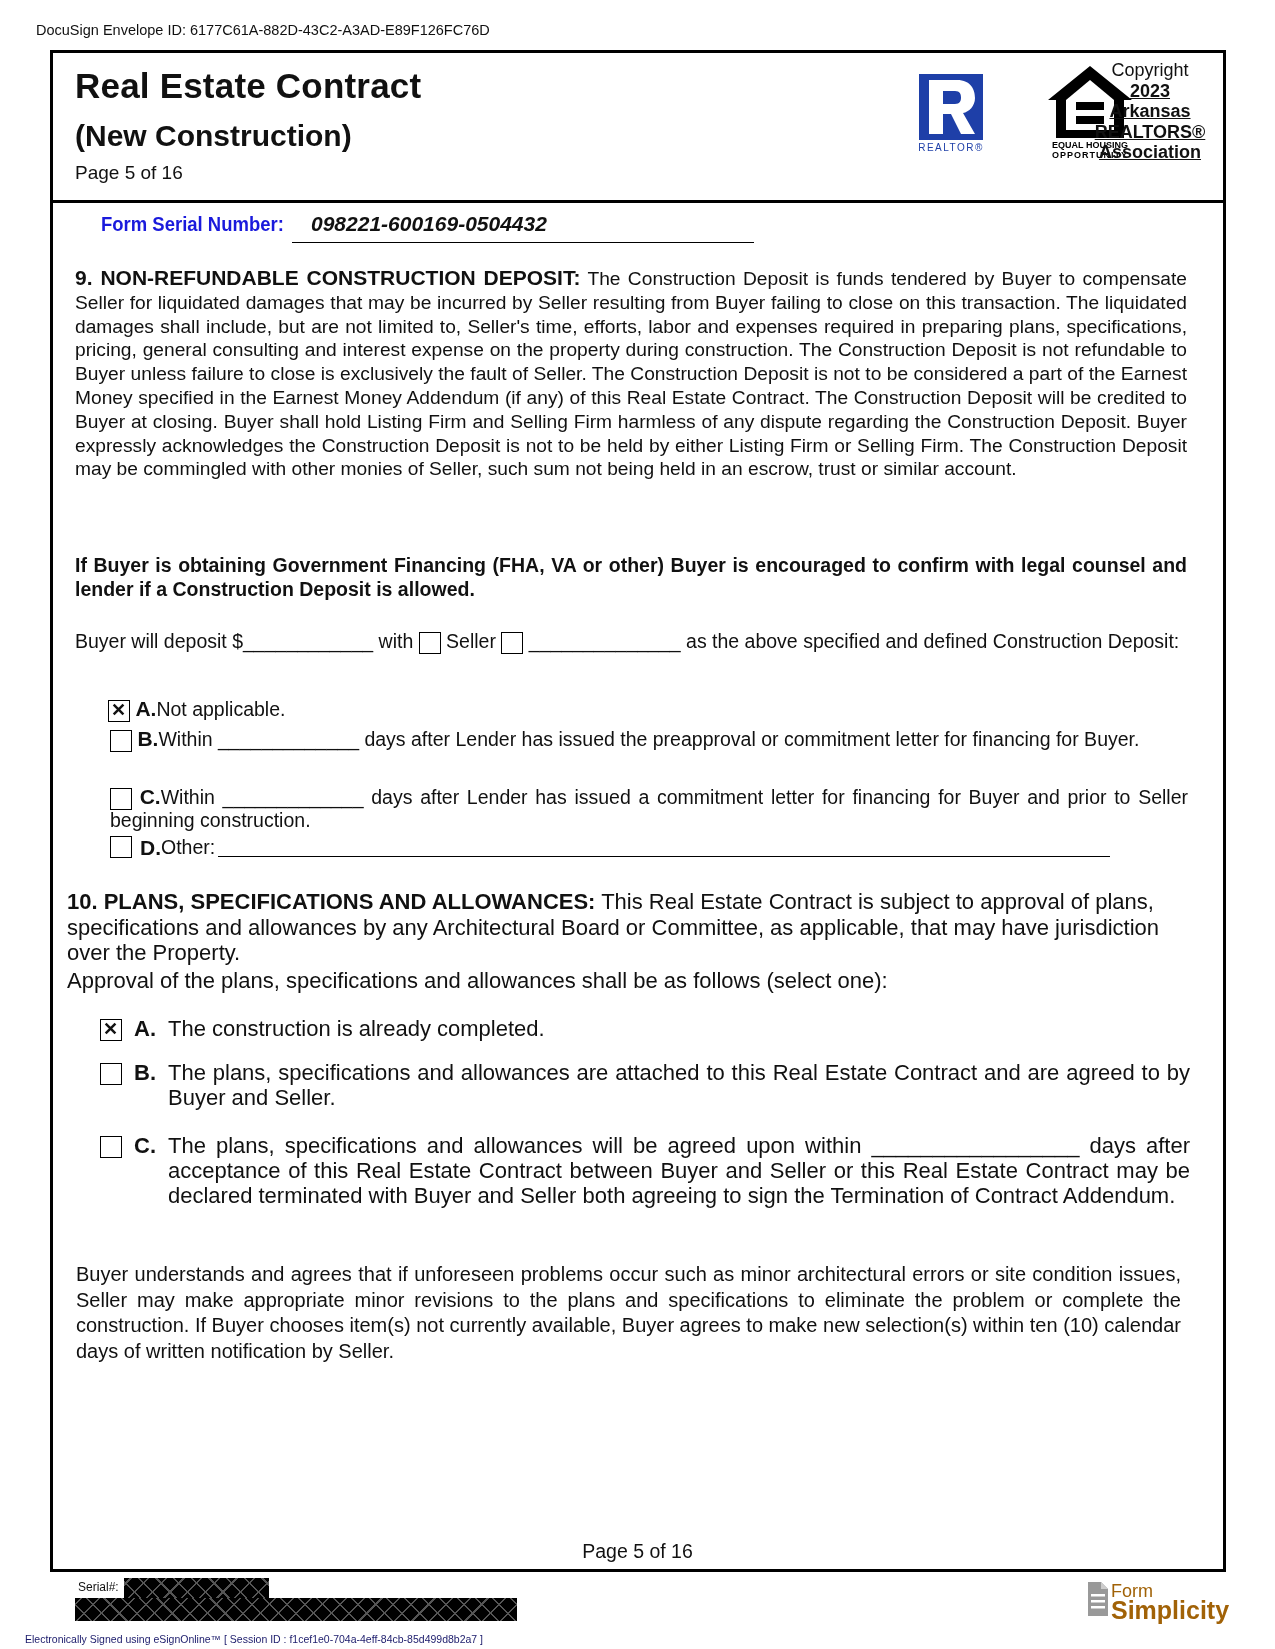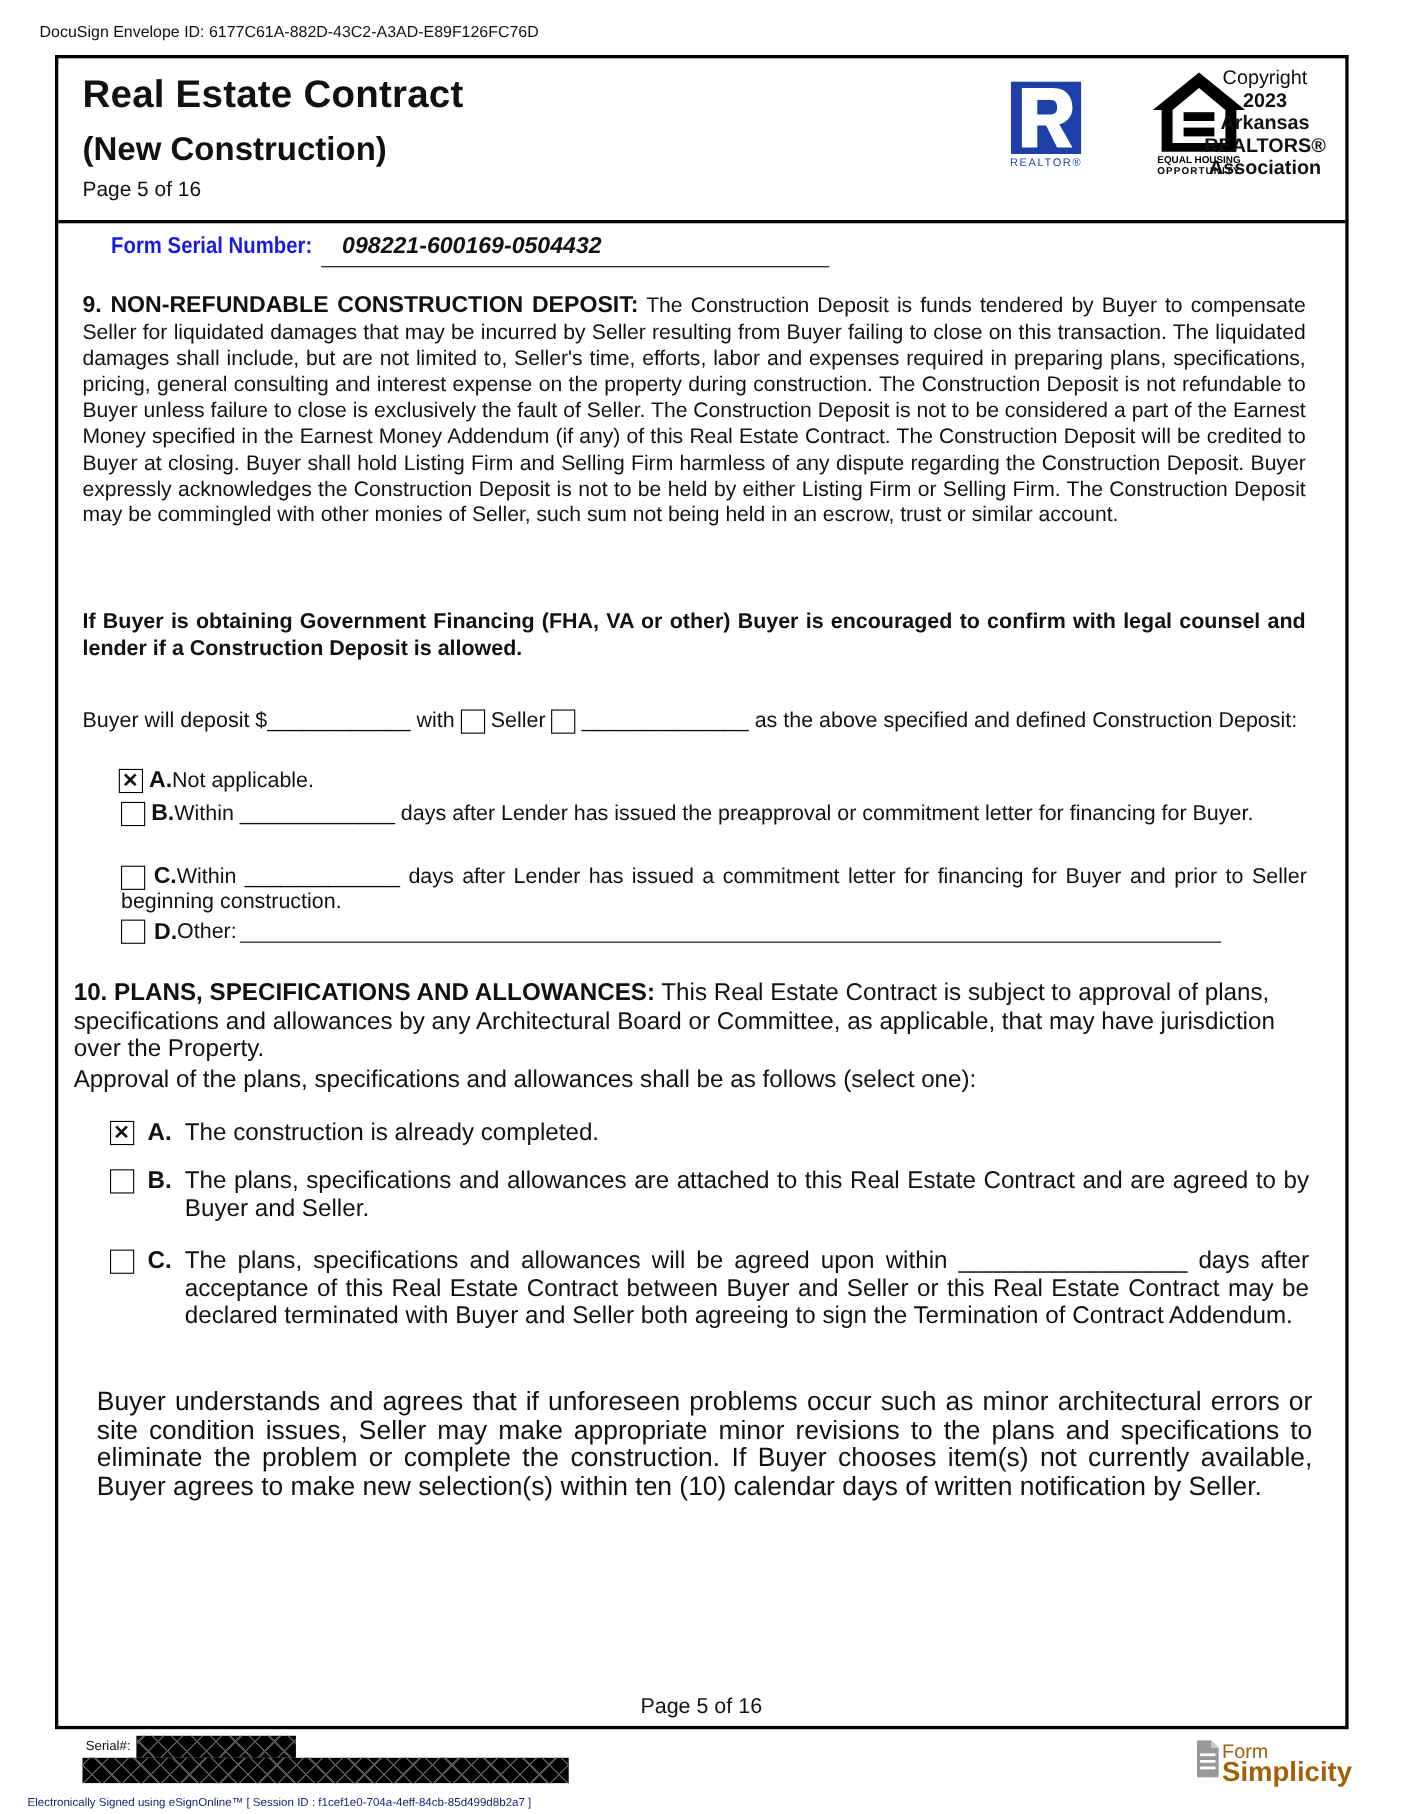--- a/index.html
+++ b/index.html
@@ -7,41 +7,41 @@
   .abs { position:absolute; }
   .envelope { left:36px; top:22px; font-size:14.5px; color:#111; }
   .frame { left:50px; top:50px; width:1176px; height:1522px; border:3.5px solid #000; box-sizing:border-box; }
   .header-rule { left:53px; top:200px; width:1170px; height:3px; background:#000; }
   .title1 { left:75px; top:66px; font-size:35px; font-weight:bold; letter-spacing:0.2px; }
   .title2 { left:75px; top:119px; font-size:30px; font-weight:bold; }
   .pagehdr { left:75px; top:162px; font-size:19px; }
   .realtor { left:907px; top:74px; width:64px; height:80px;margin-left:12px; }
   .eho { left:996px; top:64px; width:92px; height:96px;margin-left:48px; }
   .copyright { left:1090px; top:60px; width:120px; text-align:center; font-size:18px; line-height:20.5px; }
-  .copyright .b { font-weight:bold; }
+  .copyright .b { font-weight:bold;text-decoration:underline; }
   .serial { left:82px; top:212px; font-size:21px;margin-left:19px; }
   .serial .lbl { color:#1a1adc; font-weight:bold; transform:scaleX(0.88); transform-origin:left; display:inline-block; }
   .serial .num { position:absolute; left:210px; top:0; font-style:italic; font-weight:bold; white-space:nowrap;text-align:center; }
   .serial-line { left:292px; top:242px; width:462px; height:1px; background:#000; }
   .para { left:75px; width:1112px; font-size:19.2px; line-height:23.8px; text-align:justify; }
   .para b { font-size:21px; }
   .bold-para { left:75px; width:1112px; font-size:19.5px; line-height:24px; font-weight:bold; text-align:justify; }
   .cb { display:inline-block; width:22px; height:22px; border:1.5px solid #000; box-sizing:border-box; vertical-align:middle; position:relative; background:#fff; }
   .cb.checked::after { content:"✕"; position:absolute; left:2px; top:-2px; font-size:18px; font-weight:bold; line-height:22px; }
-  .deposit-line { left:75px; top:630px; width:1112px; font-size:19.5px; line-height:23.5px;margin-top:14px; }
+  .deposit-line { left:75px; top:630px; width:1112px; font-size:19.5px; line-height:23.5px; }
   .opt { font-size:19.5px; line-height:21px; }
   .opt .letter { font-weight:bold; font-size:21px; }
   .sec10 { left:67px; width:1120px; font-size:22px; line-height:25.5px; }
   .sec10 b { font-size:22px; }
   .opt10 { left:100px; width:1090px; font-size:22px; line-height:25px; }
   .opt10 .row { display:flex; }
   .opt10 .cbwrap { width:34px; flex:none; }
   .opt10 .letter { width:34px; flex:none; font-weight:bold; }
   .opt10 .txt { flex:1; text-align:justify; }
-  .closing { left:88px; width:1105px; font-size:24px; line-height:25.5px; }
+  .closing { left:76px; width:1105px; font-size:20px; line-height:25.5px; }
   .pagefoot { left:0; width:1275px; top:1540px; text-align:center; font-size:19.5px; }
   .serial-foot-lbl { left:78px; top:1580px; font-size:12px; }
   .redact { background-color:#000; background-image: repeating-linear-gradient(45deg, transparent 0 11px, #555 11px 12.5px), repeating-linear-gradient(-45deg, transparent 0 11px, #555 11px 12.5px); }
   .redact1 { left:124px; top:1578px; width:145px; height:20px; }
   .redact2 { left:75px; top:1598px; width:442px; height:23px; }
   .esign { left:25px; top:1633px; font-size:10.5px; color:#1b1b6b; white-space:nowrap; }
   .formsimp { left:1088px; top:1582px; display:flex; align-items:center; gap:3px; color:#a16207; }
   .formsimp .t { font-size:18px; line-height:19px; }
   .formsimp .t .s { font-size:25px; }
 </style>

